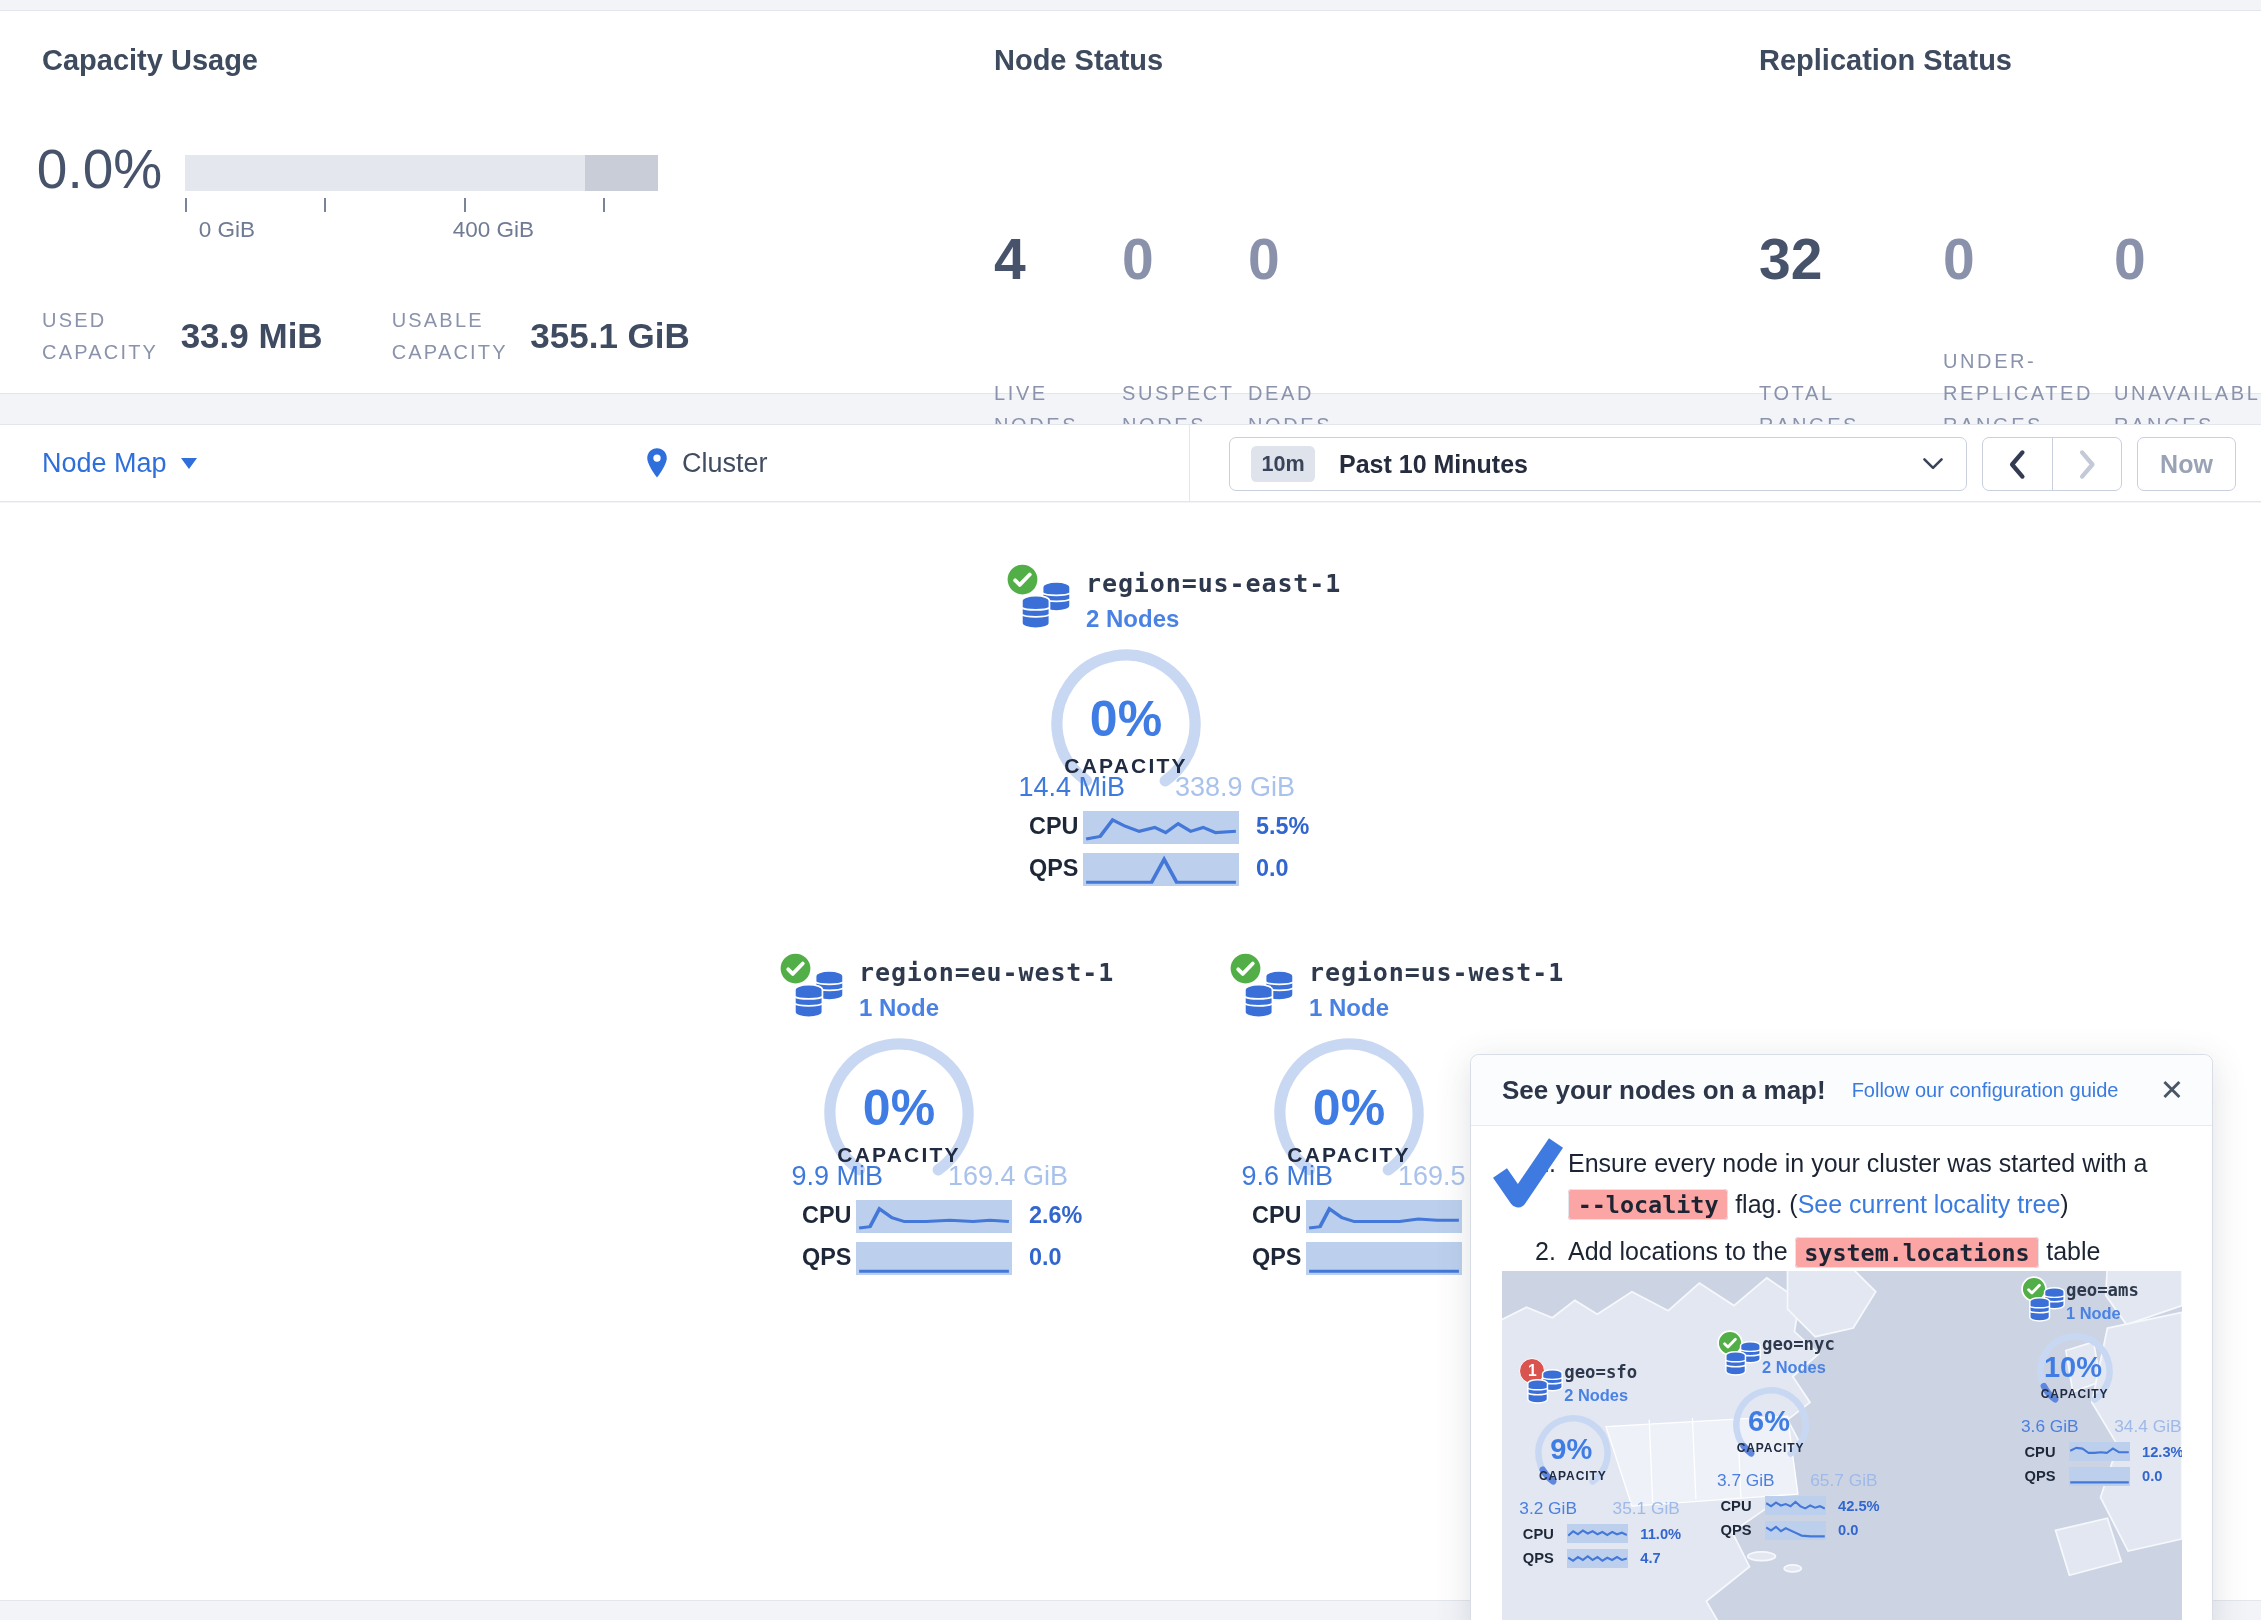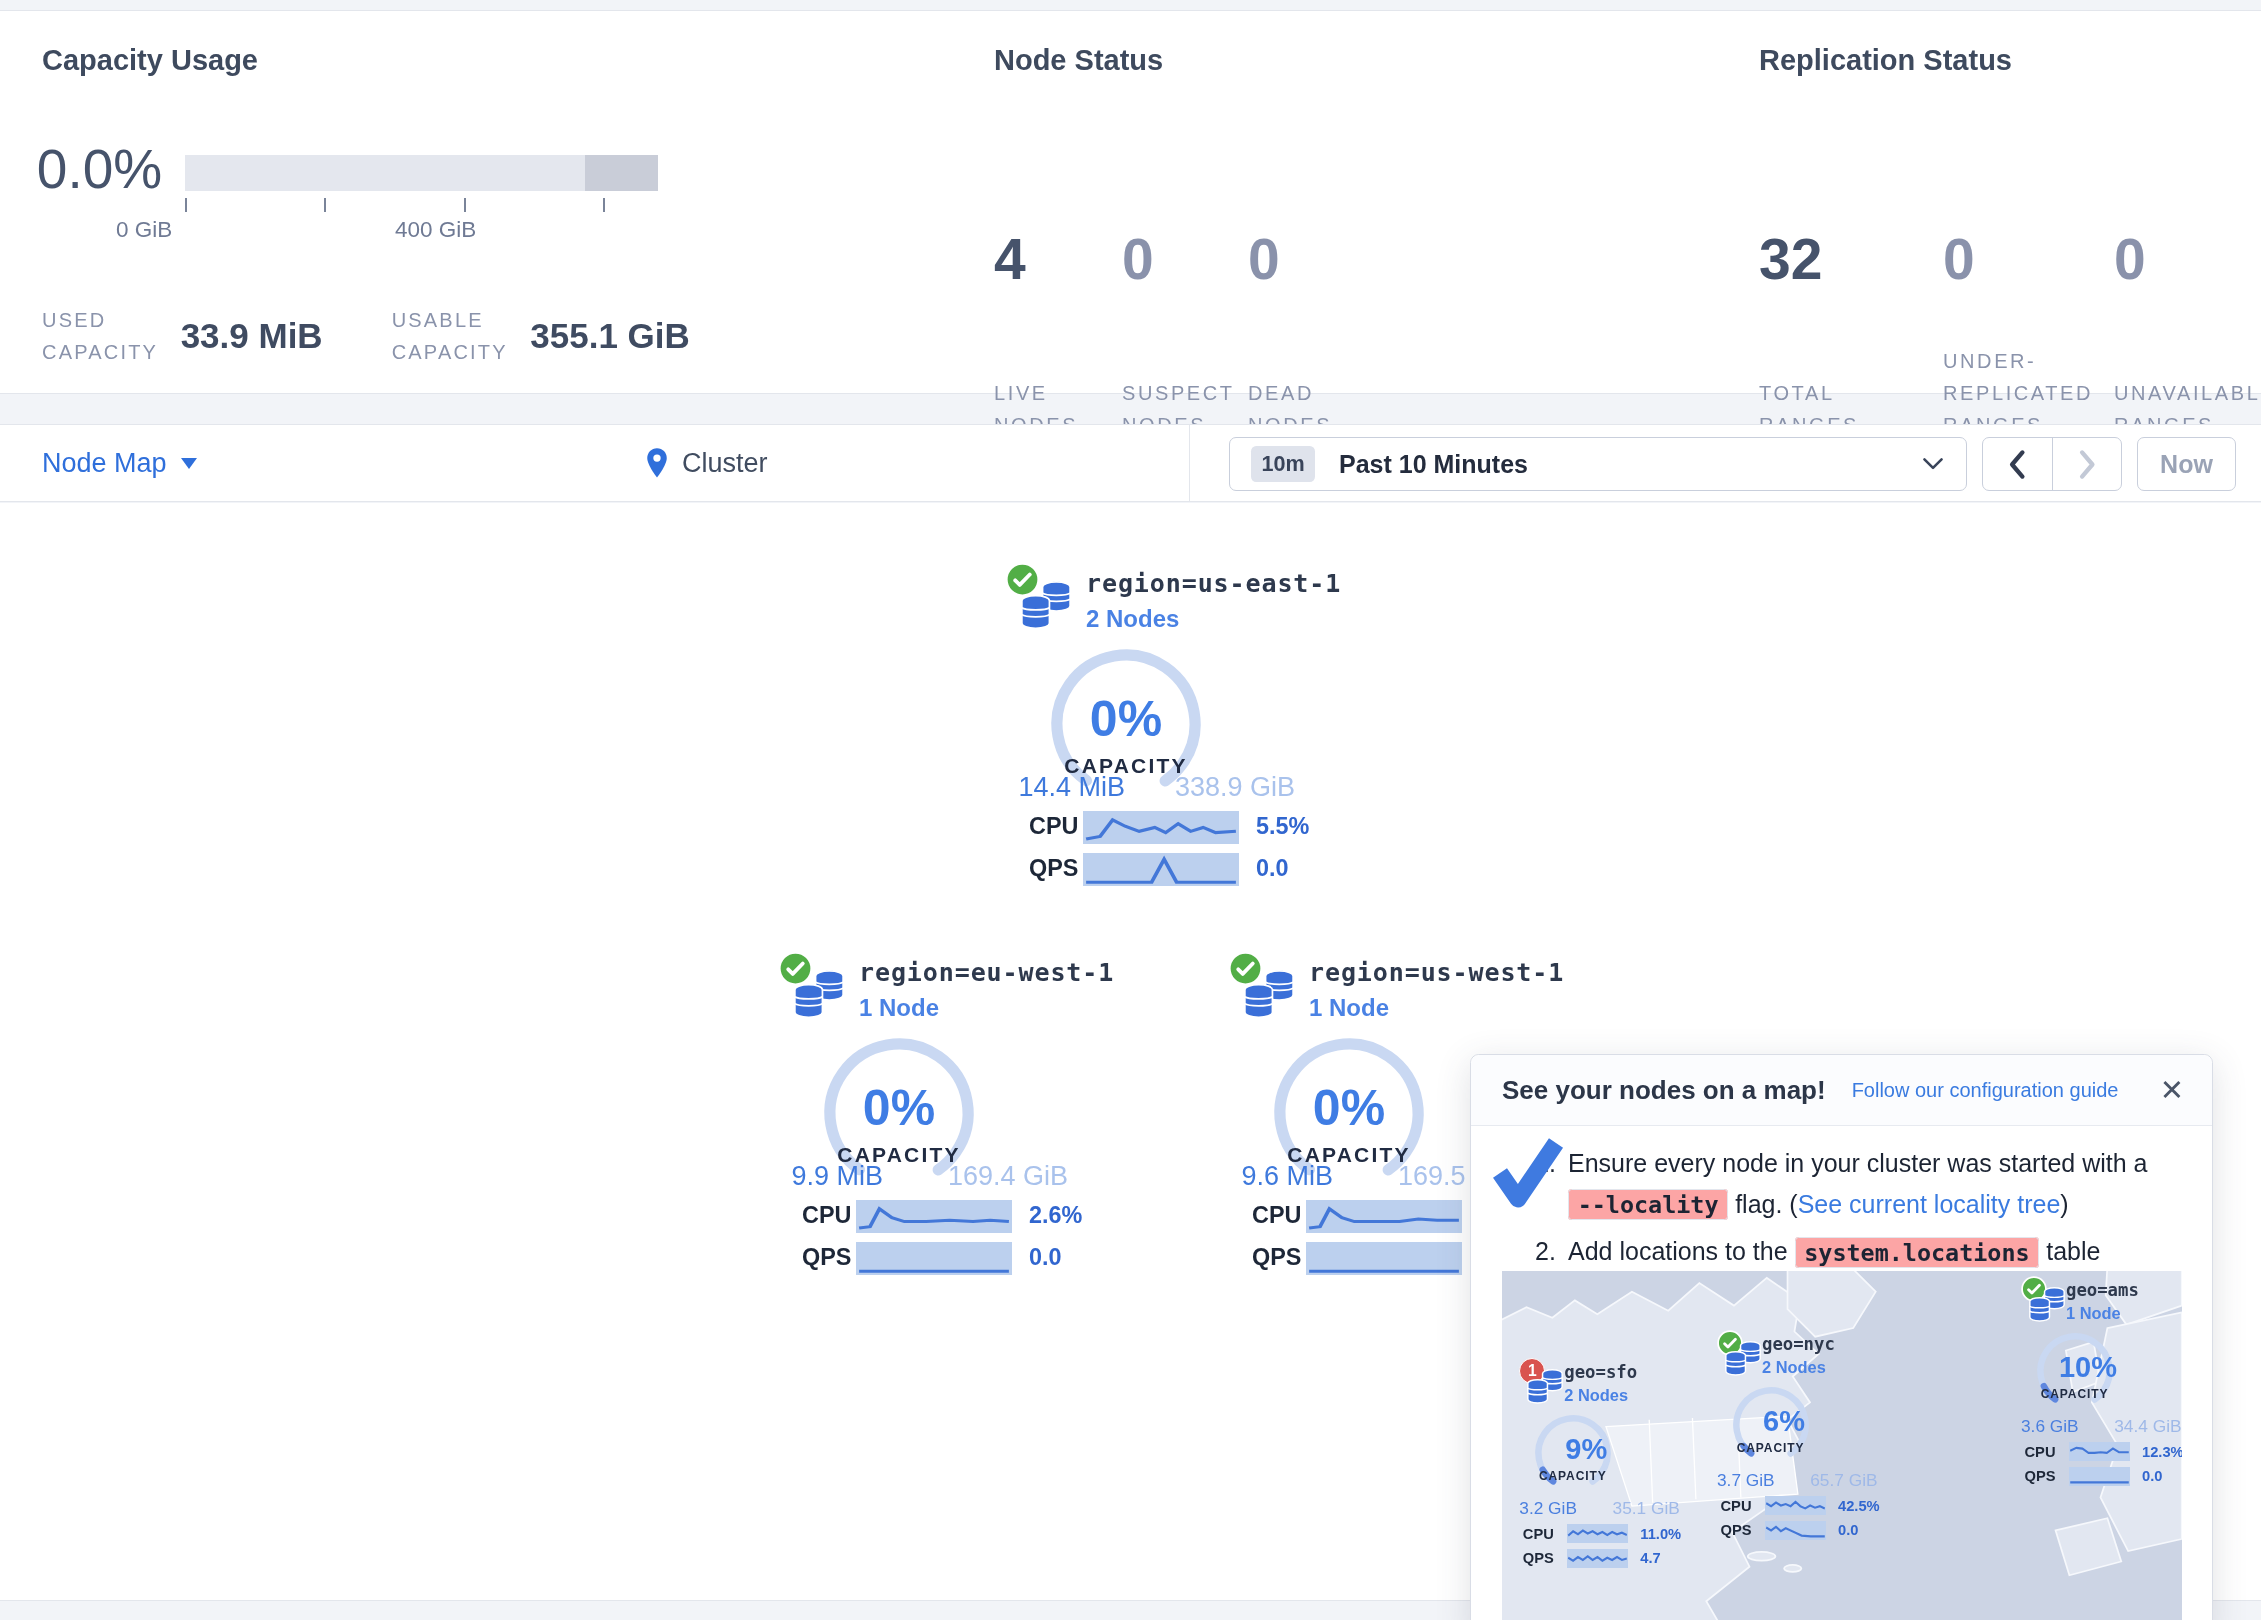--- a/index.html
+++ b/index.html
@@ -14,21 +14,21 @@
   body{width:2261px;height:1621px;position:relative;overflow:hidden;background:var(--pagebg);font-family:var(--sans);-webkit-font-smoothing:antialiased;}
 
   
   .stats-panel{position:absolute;left:0;top:10.4px;width:2261px;height:384px;background:#fff;border-top:0.9px solid var(--border);border-bottom:0.9px solid var(--border);}
   .sec-title{font-size:29px;font-weight:700;color:var(--ink);}
   .cap-sec{position:absolute;left:42px;top:33px;width:935px;height:329px;}
   .cap-pct{position:absolute;left:-5.2px;top:93px;font-size:55px;font-weight:400;color:var(--num-dark);}
   .cap-bar{position:absolute;left:143px;top:111px;width:473px;height:36px;background:#e4e7ee;}
   .cap-bar-dark{position:absolute;right:0;top:0;width:73px;height:36px;background:#c9cdd8;}
   .cap-tick{position:absolute;top:154px;width:1.7px;height:14px;background:#7a8499;}
-  .cap-tick-label{position:absolute;top:173px;width:139px;text-align:left;font-size:22.5px;color:#6f7a94;}
+  .cap-tick-label{position:absolute;top:173px;width:139px;text-align:right;font-size:22.5px;color:#6f7a94;}
   .cap-bottom{position:absolute;left:0;top:260px;display:flex;align-items:center;}
   .kv-label{font-size:20px;line-height:1.6;letter-spacing:2.2px;color:var(--muted);}
   .kv-value{font-size:35px;font-weight:700;color:#3f4b61;margin-left:22.5px;}
   .nodes-sec{position:absolute;left:994px;top:33px;}
   .repl-sec{position:absolute;left:1759px;top:33px;}
   .stat-cols{display:flex;margin-top:68px;}
   .stat-col{display:flex;flex-direction:column;justify-content:flex-start;}
   .stat-num{font-size:57px;font-weight:600;height:147px;display:flex;align-items:flex-end;}
   .stat-num.dark{color:var(--num-dark);}
   .stat-num.light{color:var(--num-light);}
@@ -86,21 +86,21 @@
   .mini-map > svg.land{position:absolute;left:0;top:0;}
 
   
   .geo-card{position:absolute;width:164px;height:218px;}
   .gc-status{position:absolute;left:0;top:5.2px;width:26px;height:26px;}
   .gc-badge{position:absolute;left:0;top:5.2px;width:26px;height:26px;background:#d9534f;border:1.7px solid #fff;border-radius:50%;color:#fff;font-size:15.6px;font-weight:700;display:flex;align-items:center;justify-content:center;}
   .gc-db{position:absolute;left:7px;top:15.6px;}
   .gc-name{position:absolute;left:45px;top:8.7px;font-family:var(--mono);font-size:17.3px;font-weight:700;color:#2e394d;white-space:nowrap;text-align:center;}
   .gc-nodes{position:absolute;left:45px;top:33px;font-size:16.4px;font-weight:700;color:#4a82e4;}
   .gc-gauge{position:absolute;left:8.7px;top:55px;}
-  .gc-pct{position:absolute;left:22px;top:80px;width:90px;text-align:center;font-size:29px;font-weight:700;color:var(--blue2);}
+  .gc-pct{position:absolute;left:7px;top:80px;width:90px;text-align:center;font-size:29px;font-weight:700;color:var(--blue2);}
   .gc-cap{position:absolute;left:3.5px;top:116px;width:100px;text-align:center;font-size:12px;font-weight:700;letter-spacing:0.9px;color:#202b42;}
   .gc-used{position:absolute;left:0;top:145px;font-size:17.3px;color:#4a7fdf;}
   .gc-total{position:absolute;right:3.5px;top:145px;font-size:17.3px;color:#9fb9e8;}
   .gc-row-label{position:absolute;left:3.5px;font-size:14.7px;font-weight:700;color:#1d2738;}
   .gc-spark{position:absolute;left:48px;width:61px;height:19px;background:var(--spark-bg);}
   .gc-spark svg{display:block;width:100%;height:100%;}
   .gc-row-val{position:absolute;left:121px;font-size:14.7px;font-weight:700;color:var(--val-blue);}
 </style>
 </head>
 <body>

